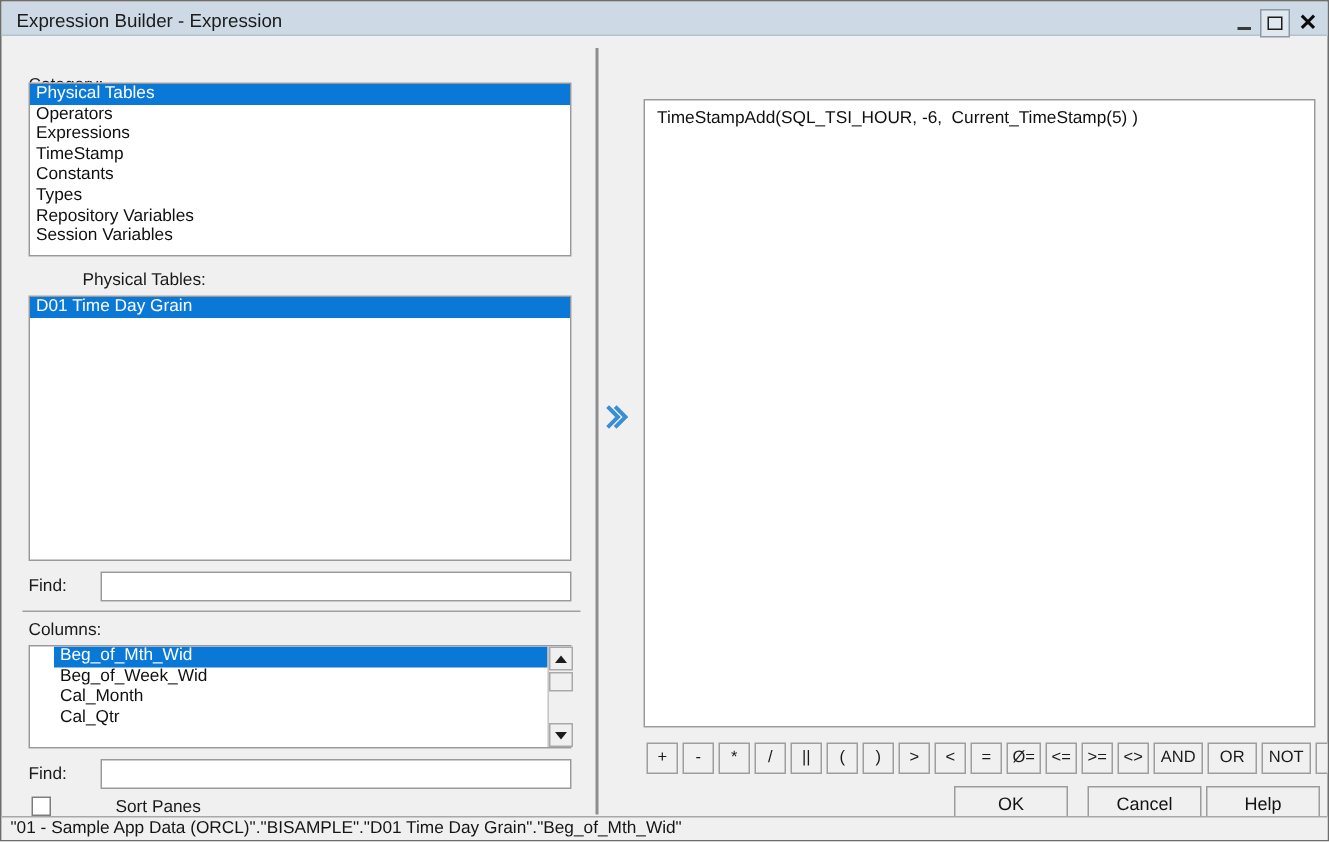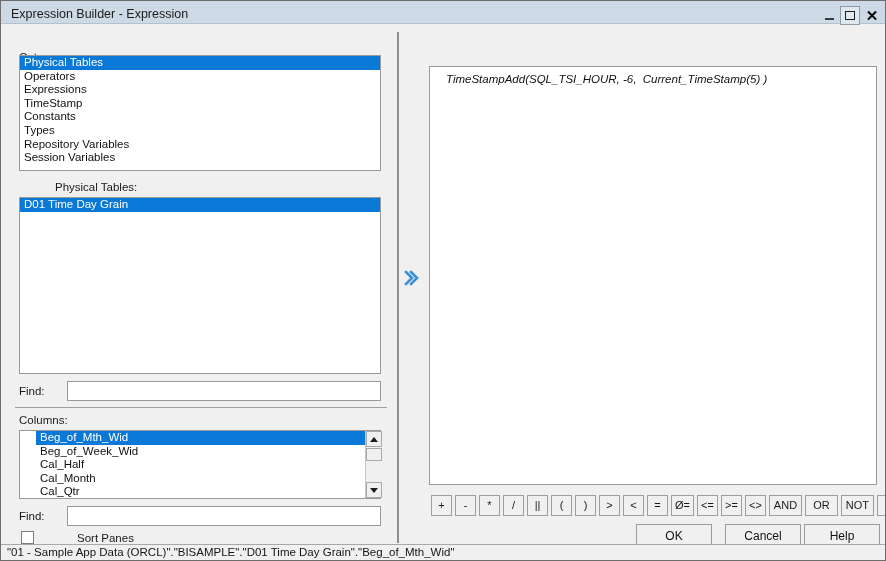--- a/index.html
+++ b/index.html
@@ -225,23 +225,22 @@
     position: absolute;
     background: #ffffff;
     border: 1px solid #9a9a9a;
     box-sizing: border-box;
     overflow: hidden;
   }
   .expr-text {
     font-size: 11.5px;
     color: #101010;
     white-space: pre;
-    padding: 5px 16px;
+    padding: 5px 8px;
     line-height: 14px;
-    font-style: italic;
   }
 
   
   .ops {
     position: absolute;
     display: flex;
     align-items: center;
   }
   .op-btn {
     height: 21px;
@@ -338,21 +337,20 @@
     <input class="find-input" style="width: 314px;" type="text" value="">
   </div>
 
   <div class="hsep" style="left:14px;top:406px;width:372px;"></div>
 
   <div class="lbl" style="position:absolute;left:18px;top:413px;">Columns:</div>
 
   <div class="listbox" id="columns-list" style="left:18px;top:429px;width:362px;height:69px;padding-left:16px;">
       <div class="list-item sel">Beg_of_Mth_Wid</div>
       <div class="list-item">Beg_of_Week_Wid</div>
-      <div class="list-item">Cal_Half</div>
       <div class="list-item">Cal_Month</div>
       <div class="list-item">Cal_Qtr</div>
     </div>
 
   <div class="vscroll" style="left:364px;top:430px;height:67px;">
     <div class="sb-btn" style="top:0;">
         <div class="tri-up"></div>
       </div>
     <div class="sb-thumb" style="top:17px;height:13px;"></div>
     <div class="sb-btn" style="top:51px;">

